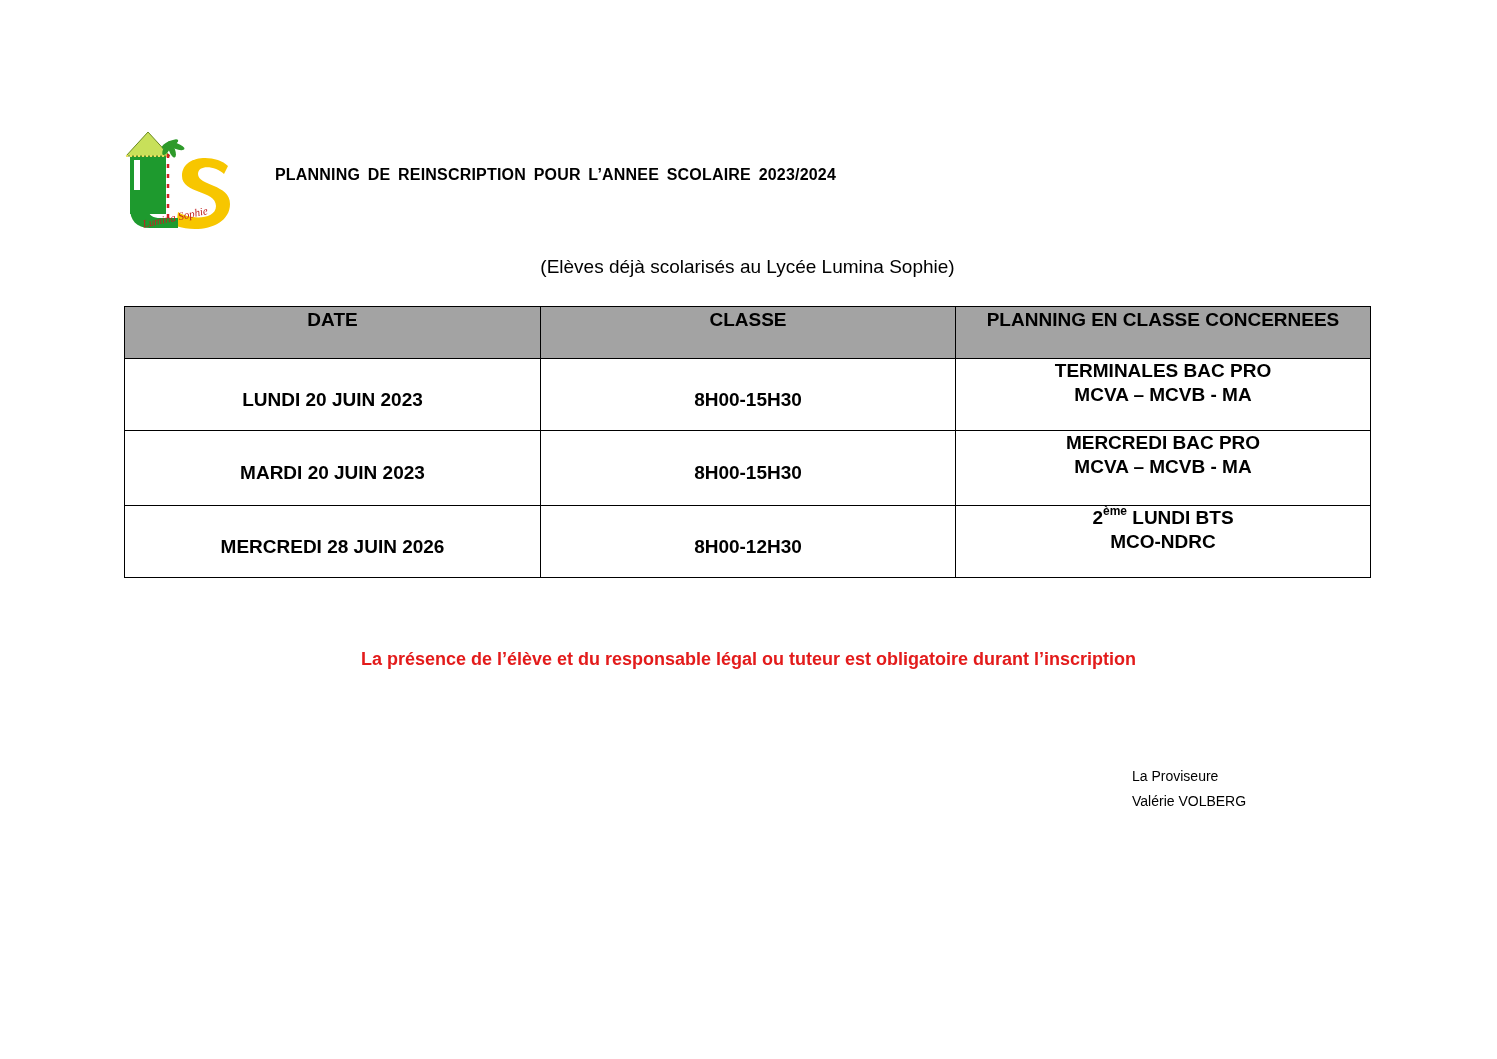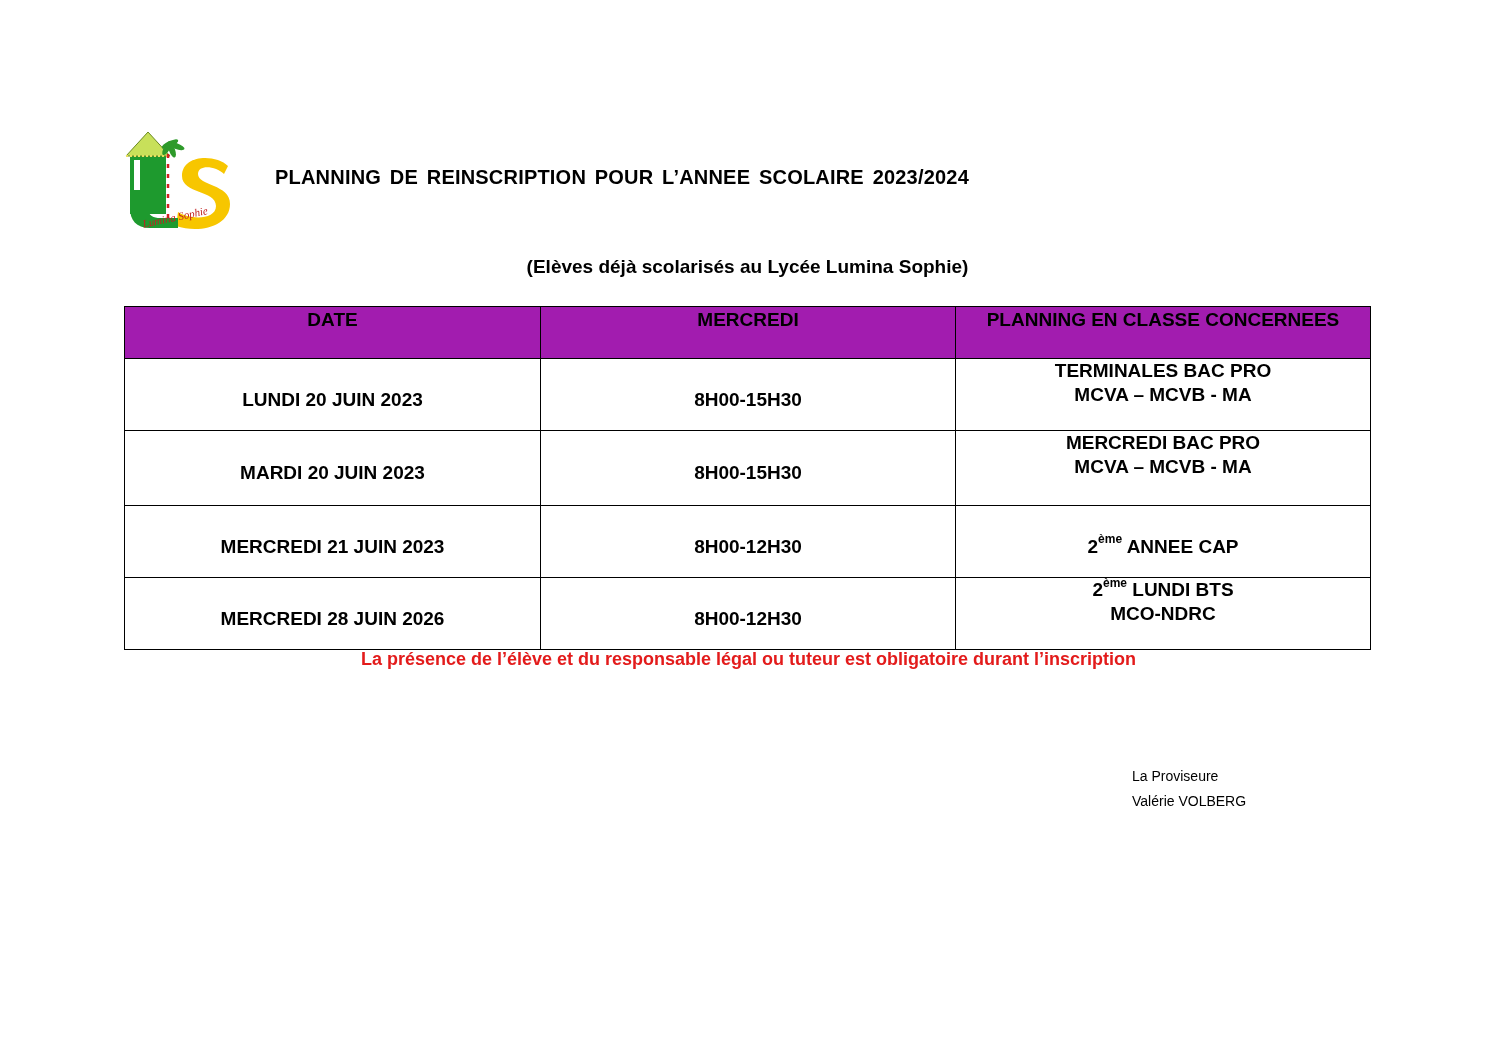--- a/index.html
+++ b/index.html
@@ -1,23 +1,23 @@
 <!DOCTYPE html>
 <html><head>
   <meta charset="utf-8">
   <style>
     html, body { margin: 0; padding: 0; background: #ffffff; }
     body { width: 1497px; height: 1059px; position: relative; overflow: hidden; font-family: "Liberation Sans", sans-serif; color: #000; }
     .logo { position: absolute; left: 120px; top: 128px; width: 112px; height: 102px; }
-    .title { position: absolute; left: 275px; top: 166px; font-size: 20px; font-weight: bold; letter-spacing: 0.2px; word-spacing: 3px; white-space: nowrap; }
-    .subtitle { position: absolute; left: 0; width: 1497px; top: 256px; text-align: center; font-size: 19px; font-weight: bold; padding-left: 0; }
+    .title { position: absolute; left: 275px; top: 166px; font-size: 16px; font-weight: bold; letter-spacing: 0.2px; word-spacing: 3px; white-space: nowrap; }
+    .subtitle { position: absolute; left: 0; width: 1497px; top: 256px; text-align: center; font-size: 19px; font-weight: normal; padding-left: 0; }
     .subtitle span { position: relative; left: -1px; }
     table.sched { position: absolute; left: 124px; top: 306px; width: 1246px; border-collapse: collapse; table-layout: fixed; }
     table.sched td, table.sched th { border: 1.5px solid #000; font-size: 19px; font-weight: bold; text-align: center; padding: 0; line-height: 24px; }
-    table.sched th { background: #a21caf; vertical-align: top; height: 50px; padding-top: 1px; }
+    table.sched th { background: #a3a3a3; vertical-align: top; height: 50px; padding-top: 1px; }
     table.sched tr.r1 td { height: 61px; margin-top: 9px; }
     table.sched tr.r2 td { height: 64px; }
     table.sched tr.r3 td { height: 61px; }
     table.sched tr.r4 td { height: 61px; }
     td.date, td.time { vertical-align: middle; padding-top: 10px !important; }
     td.classes { vertical-align: top; }
     td.classes.center { vertical-align: middle; padding-top: 10px !important; }
     sup { font-size: 12px; line-height: 0; position: relative; top: -2px; }
     .notice { position: absolute; left: 0; width: 1497px; top: 649px; text-align: center; color: #e31b1b; font-size: 18px; font-weight: bold; }
     .sign { position: absolute; left: 1132px; top: 764px; font-size: 14px; line-height: 25px; }
@@ -52,46 +52,39 @@
 
 <table class="sched">
   <colgroup>
       <col style="width:416px">
       <col style="width:415px">
       <col style="width:415px">
     </colgroup>
   <thead>
     <tr>
       <th>DATE</th>
-      <th>MERCREDI</th>
+      <th>CLASSE</th>
       <th>PLANNING EN CLASSE CONCERNEES</th>
     </tr>
   </thead>
   <tbody>
     <tr class="r1">
       <td class="date">LUNDI 20 JUIN 2023</td>
       <td class="time">8H00-15H30</td>
       <td class="classes">
         <div>TERMINALES BAC PRO</div>
         <div>MCVA – MCVB - MA</div>
       </td>
     </tr>
     <tr class="r2">
       <td class="date">MARDI 20 JUIN 2023</td>
       <td class="time">8H00-15H30</td>
       <td class="classes">
         <div>MERCREDI BAC PRO</div>
         <div>MCVA – MCVB - MA</div>
-      </td>
-    </tr>
-    <tr class="r3">
-      <td class="date">MERCREDI 21 JUIN 2023</td>
-      <td class="time">8H00-12H30</td>
-      <td class="classes center">
-        <span>2</span><sup>ème</sup><span> ANNEE CAP</span>
       </td>
     </tr>
     <tr class="r4">
       <td class="date">MERCREDI 28 JUIN 2026</td>
       <td class="time">8H00-12H30</td>
       <td class="classes">
         <div><span>2</span><sup>ème</sup><span> LUNDI BTS</span></div>
         <div>MCO-NDRC</div>
       </td>
     </tr>

